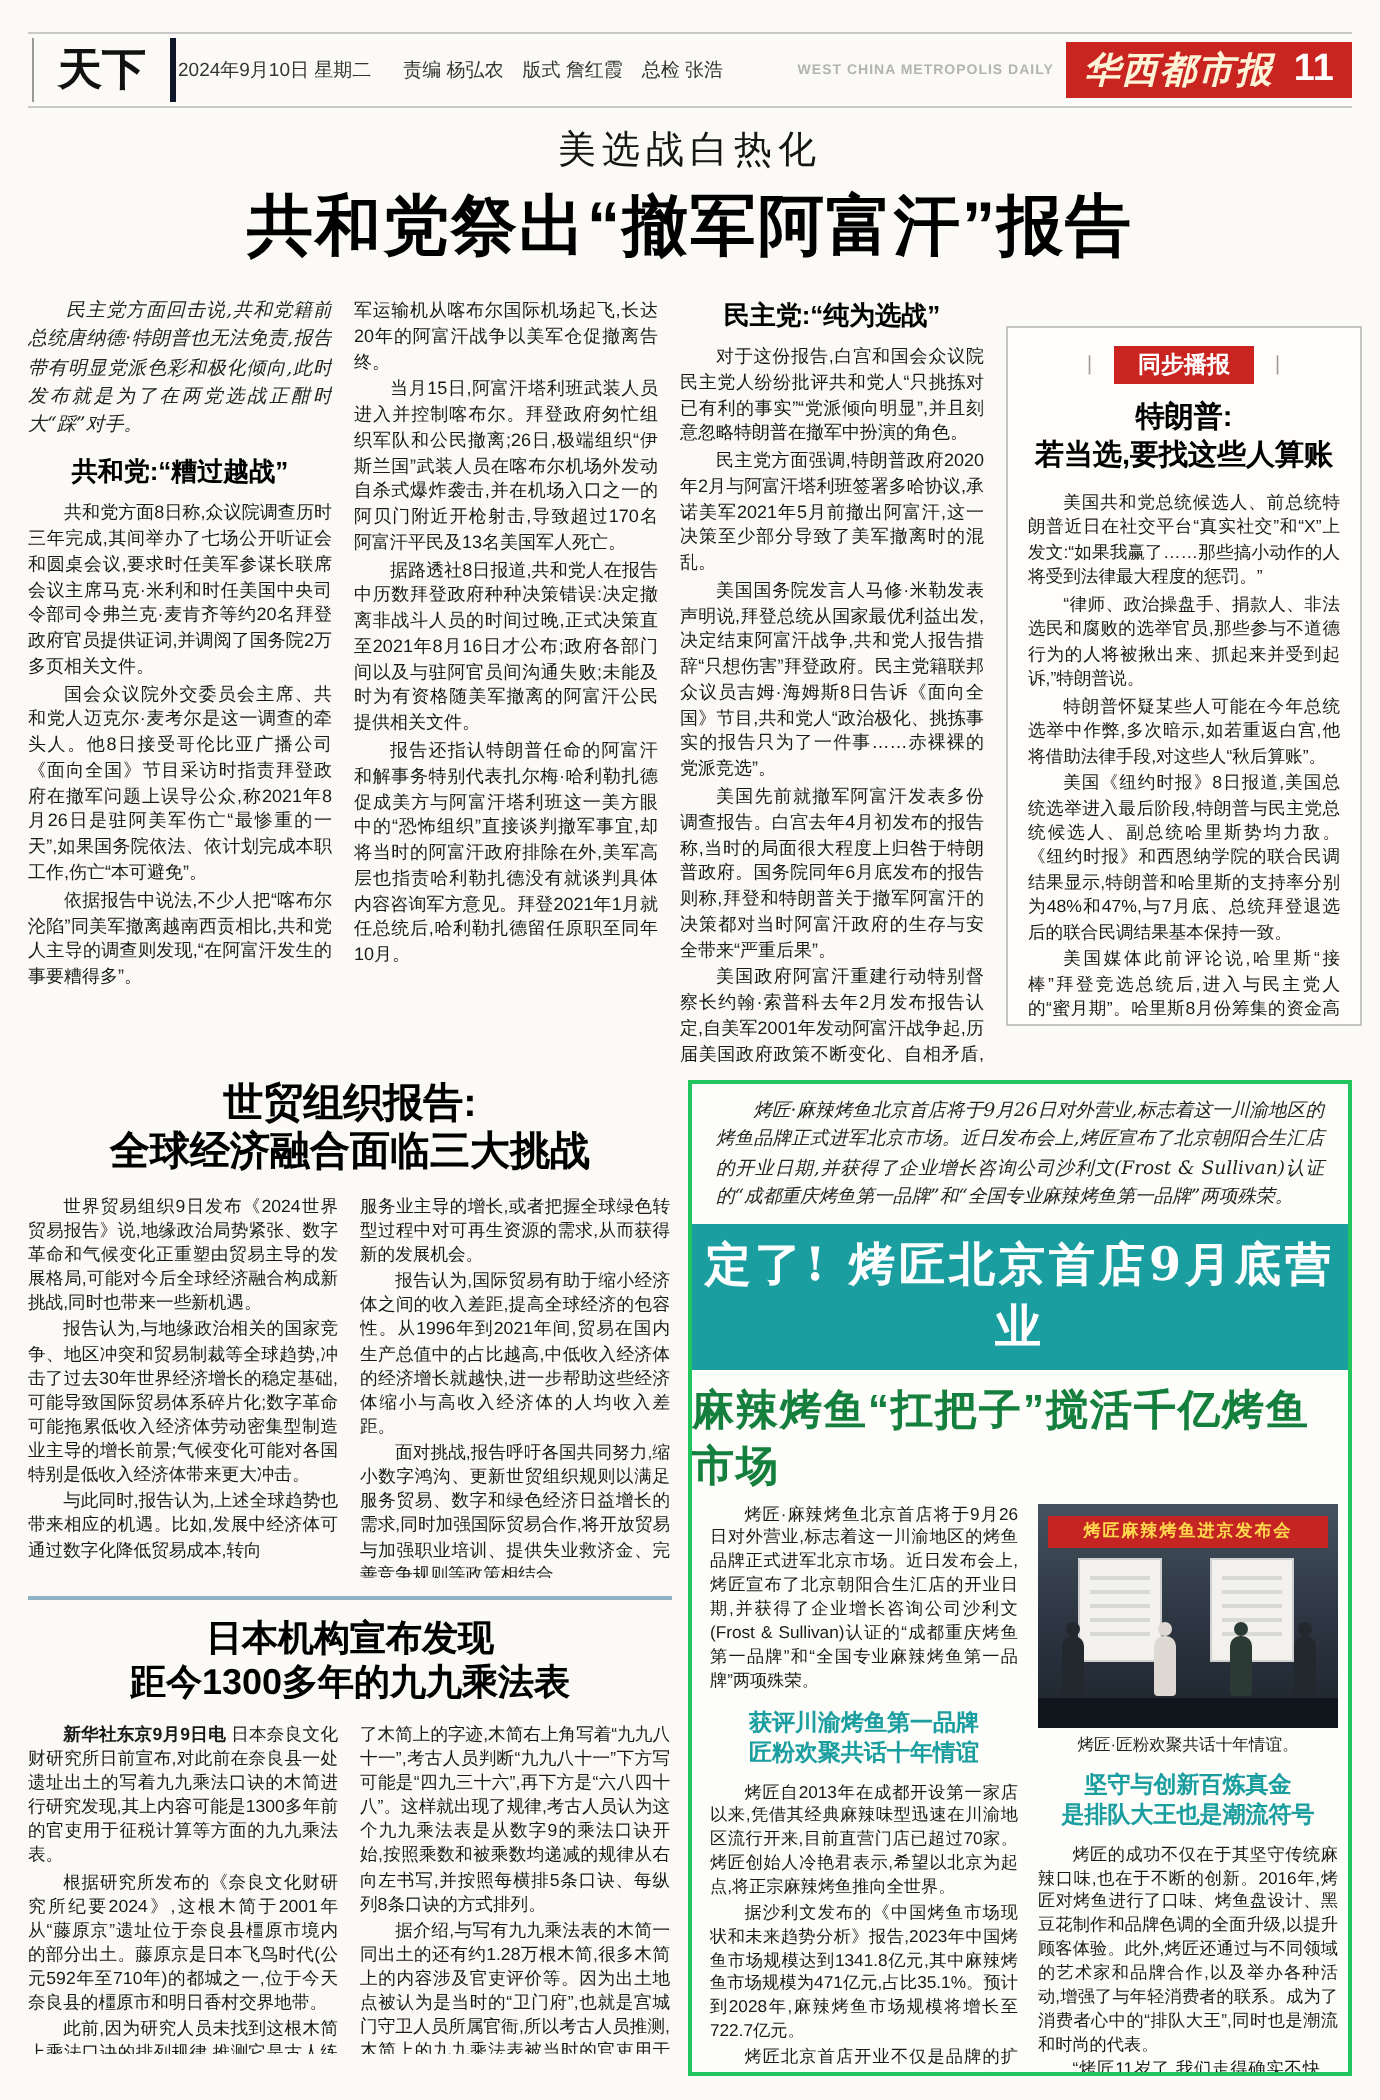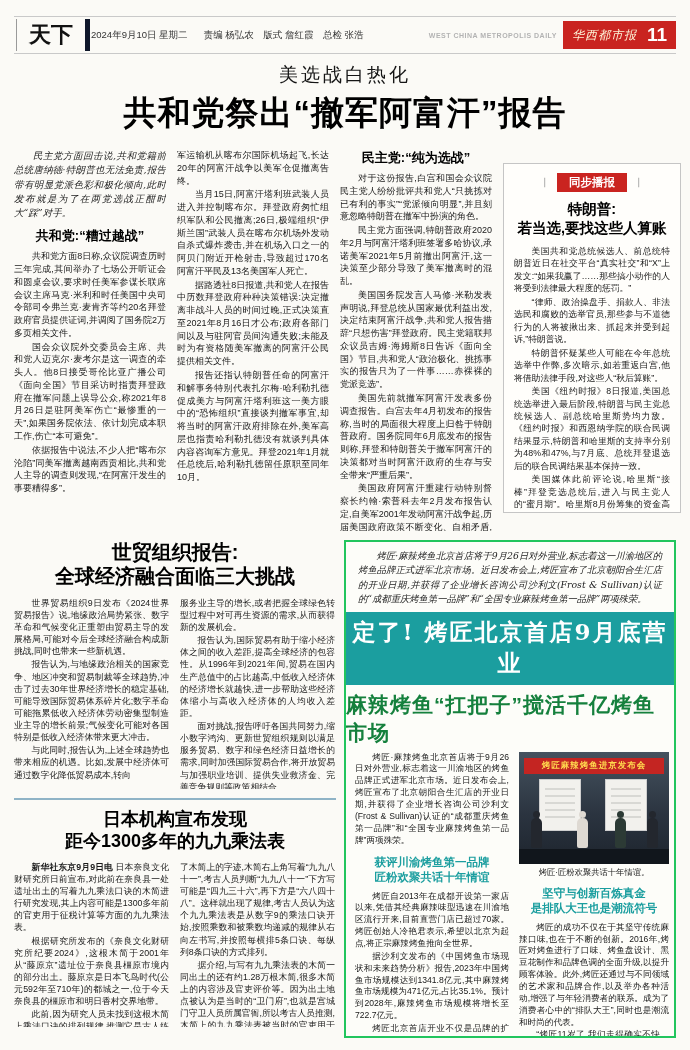--- a/index.html
+++ b/index.html
@@ -3,28 +3,28 @@
 <meta charset="utf-8">
 <style>
   html,body{margin:0;padding:0;}
   .page{position:relative;width:690px;height:1050px;background:#fbfaf6;overflow:hidden;
         font-family:"Liberation Sans","DejaVu Sans",sans-serif;color:#1a1a1a;}
   
   .header{position:absolute;top:16px;left:14px;right:14px;height:36px;
           border-top:1px solid #c9c9c9;border-bottom:1px solid #c9c9c9;
           display:flex;align-items:center;}
   .section-name{font-size:22px;font-weight:bold;color:#111;padding:1px 12px;margin-left:2px;
-          border-left:1px solid #9a9a9a;border-right:5px solid #0f172a;}
+          border-left:1px solid #9a9a9a;border-right:3px solid #0f172a;}
   .hdr-date{font-size:9.5px;color:#333;margin-left:1px;}
   .hdr-staff{font-size:9.5px;color:#333;margin-left:16px;}
   .hdr-right{margin-left:auto;display:flex;align-items:center;}
   .hdr-en{font-size:7px;color:#b3b3b3;font-weight:bold;letter-spacing:.5px;margin-right:6px;}
   .masthead{background:#c92420;height:28px;display:flex;align-items:center;padding:0 9px;}
   .masthead-logo{font-family:"DejaVu Serif","Liberation Serif",serif;font-style:italic;
-          font-weight:normal;font-size:12px;color:#fdf3d7;letter-spacing:1px;}
+          font-weight:bold;font-size:18px;color:#fdf3d7;letter-spacing:1px;}
   .masthead-page{font-size:19px;font-weight:bold;color:#fff;margin-left:10px;}
   
   .t{font-size:9px;line-height:1.42;text-align:justify;margin:0 0 1px;text-indent:2em;color:#191919;}
   .cont{text-indent:0;}
   .kai{font-family:"DejaVu Serif","Liberation Serif",serif;font-style:italic;font-size:9.5px;line-height:1.5;color:#222;}
   
   .us{position:absolute;top:62px;left:14px;width:662px;}
   .kicker{text-align:center;font-size:19px;color:#151515;letter-spacing:3px;}
   .headline{text-align:center;font-size:33px;font-weight:900;letter-spacing:1px;color:#000;margin-top:3px;}
   .us-cols{display:flex;gap:11px;margin-top:13px;}

